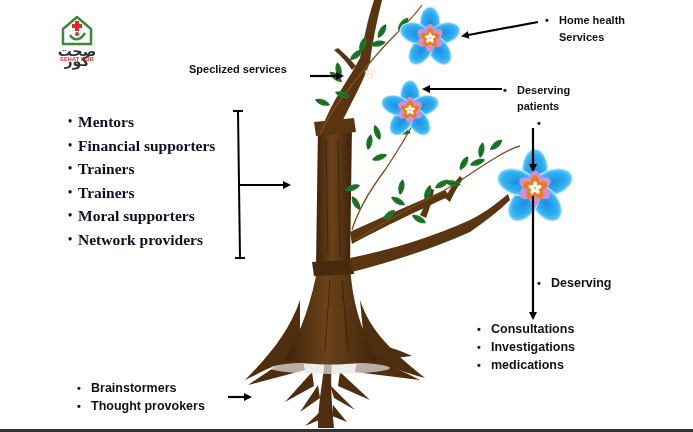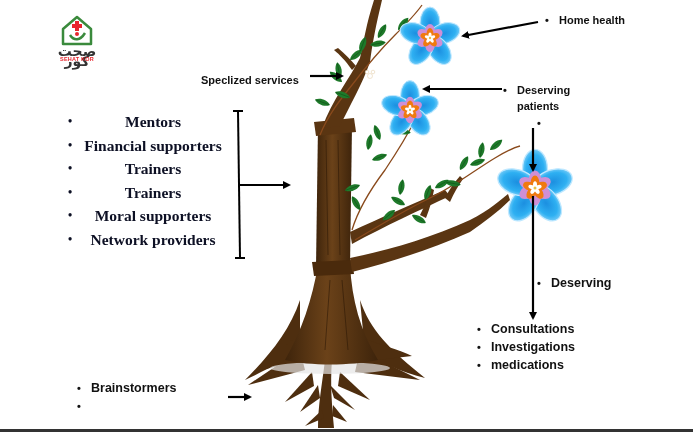--- a/index.html
+++ b/index.html
@@ -12,21 +12,21 @@
     .logo-ar { position: absolute; left: 0; top: 33px; width: 46px; text-align: center; font-size: 14px; font-weight: bold; color: #333; line-height: 10px; font-family: "DejaVu Sans", sans-serif; }
     .logo-en { position: absolute; left: 0; top: 43px; width: 46px; text-align: center; font-size: 5.5px; font-weight: bold; color: #e8262e; letter-spacing: 0.2px; font-family: "Liberation Sans", sans-serif; }
 
     .lbl { position: absolute; font-family: "Liberation Sans", sans-serif; font-weight: bold; color: #111; white-space: nowrap; }
     .sans-small { font-size: 11px; }
     .sans-med { font-size: 12.5px; line-height: 18px; }
 
     .serif-list { position: absolute; left: 68px; top: 110px; width: 160px; font-family: "Liberation Serif", serif; font-weight: bold; font-size: 15.5px; color: #0d1024; }
     .serif-list .row { height: 23.5px; line-height: 23.5px; position: relative; }
     .serif-list .dot { position: absolute; left: 0; top: 0; width: 10px; font-size: 12px; }
-    .serif-list .txt { position: absolute; left: 10px; right: 0; text-align: center; }
+    .serif-list .txt { position: absolute; left: 10px; right: 0; }
 
     .blist { position: absolute; font-family: "Liberation Sans", sans-serif; font-weight: bold; color: #111; }
     .blist .row { position: relative; padding-left: 14px; white-space: nowrap; }
     .blist .row .b { position: absolute; left: 0; top: 0; font-size: 11px; }
   </style>
 </head>
 <body>
 
 <div class="stage">
 
@@ -186,24 +186,25 @@
       <path d="M9,16 L23,4 L37,16 L37,31 L9,31 Z" fill="none" stroke="#3a8a3c" stroke-width="2.5" stroke-linejoin="round"></path>
       <rect x="21" y="8" width="4" height="10" fill="#e8262e"></rect>
       <rect x="18" y="11" width="10" height="4" fill="#e8262e"></rect>
       <circle cx="23" cy="21" r="2" fill="#e8262e"></circle>
       <path d="M16,22 C20,28 26,28 31,20" fill="none" stroke="#3a8a3c" stroke-width="2.5"></path>
     </svg>
     <div class="logo-ar">صحت کور</div>
     <div class="logo-en">SEHAT KOR</div>
   </div>
 
-  <div class="lbl sans-small" style="left:189px; top:74px;margin-left:12px;">Speclized services</div>
+  <div class="lbl sans-small" style="left:189px; top:63px;">Speclized services</div>
 
   <div class="blist sans-small" style="left:545px; top:12px; line-height:17px;">
     <div class="row"><span class="b">•</span><span>Home health</span></div>
+    <div class="row"><span>Services</span></div>
   </div>
 
   <div class="blist sans-small" style="left:503px; top:82px; line-height:16px;">
     <div class="row"><span class="b">•</span><span>Deserving</span></div>
     <div class="row"><span>patients</span></div>
   </div>
 
   <div class="blist sans-med" style="left:537px; top:114px;">
     <div class="row" style="padding-left:11px;"><span class="b">•</span></div>
   </div>
@@ -213,21 +214,21 @@
   </div>
 
   <div class="blist sans-med" style="left:477px; top:320px;">
     <div class="row"><span class="b">•</span><span>Consultations</span></div>
     <div class="row"><span class="b">•</span><span>Investigations</span></div>
     <div class="row"><span class="b">•</span><span>medications</span></div>
   </div>
 
   <div class="blist sans-med" style="left:77px; top:379px;">
     <div class="row"><span class="b">•</span><span>Brainstormers</span></div>
-    <div class="row"><span class="b">•</span></div>
+    <div class="row"><span class="b">•</span><span>Thought provokers</span></div>
   </div>
 
   <div class="serif-list">
     <div class="row">
         <span class="dot">•</span>
         <span class="txt">Mentors</span>
       </div>
     <div class="row">
         <span class="dot">•</span>
         <span class="txt">Financial supporters</span>

